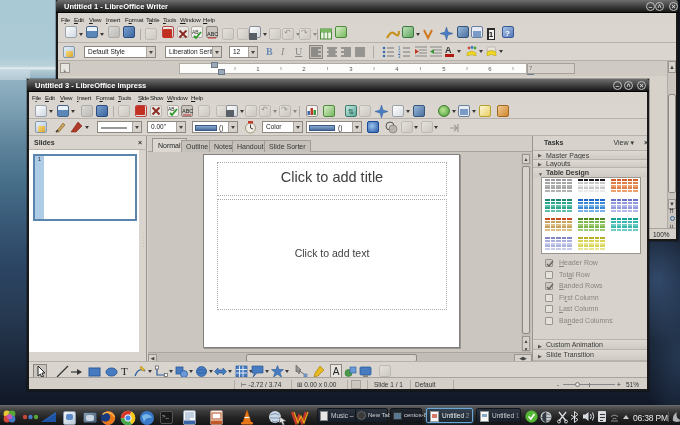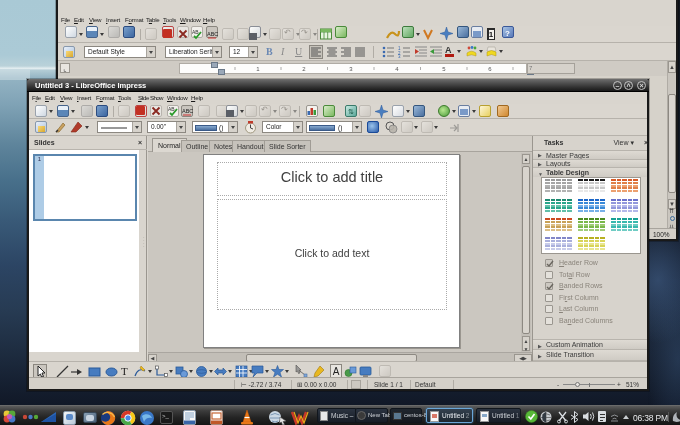--- a/index.html
+++ b/index.html
@@ -36,20 +36,25 @@
 <div id="screen">
   <div class="ab" style="left:0;top:66px;width:56px;height:4px;background:linear-gradient(180deg,rgba(235,243,245,.0),rgba(235,243,245,.85) 60%,rgba(200,218,226,.3));"></div>
   <div class="ab" style="left:0;top:70px;width:30px;height:10px;background:rgba(222,233,238,.45)"></div>
 
   <div class="ab" style="left:648px;top:0;width:32px;height:425px;background:
      radial-gradient(60px 90px at 10px 280px,rgba(70,100,140,.55),rgba(70,100,140,0) 70%),
      radial-gradient(50px 120px at 30px 360px,rgba(60,90,130,.4),rgba(60,90,130,0) 70%),
      linear-gradient(180deg,#10151d 0,#131b29 220px,#1b2940 280px,#1a2638 330px,#131c2b 380px,#0d1322 425px)"></div>
 
   <div id="writer" class="win" style="left:56px;top:0;width:622px;height:241px">
+    <div class="tbar"><span>Untitled 1 - LibreOffice Writer</span>
+      <div class="wb" style="left:590px">–</div>
+      <div class="wb" style="left:599px">˄</div>
+      <div class="wb" style="left:613px">×</div>
+    </div>
     <div class="menubar" style="top:13px;height:13px;line-height:13px">
       <b style="left:3px">F<u>i</u>le</b>
         <b style="left:16px"><u>E</u>dit</b>
         <b style="left:31px"><u>V</u>iew</b>
         <b style="left:48px"><u>I</u>nsert</b>
         <b style="left:67px">F<u>o</u>rmat</b>
         <b style="left:88px">T<u>a</u>ble</b>
         <b style="left:105px"><u>T</u>ools</b>
         <b style="left:122px"><u>W</u>indow</b>
         <b style="left:145px"><u>H</u>elp</b>

